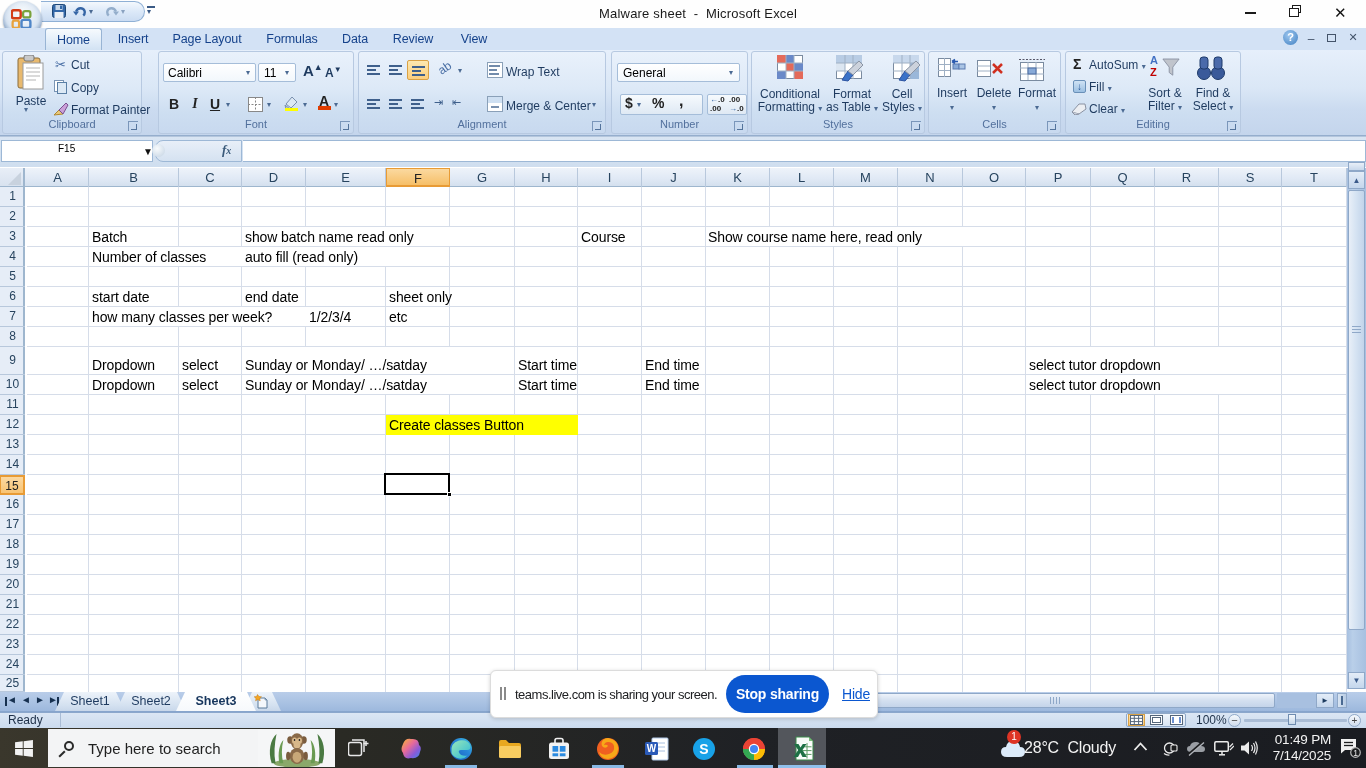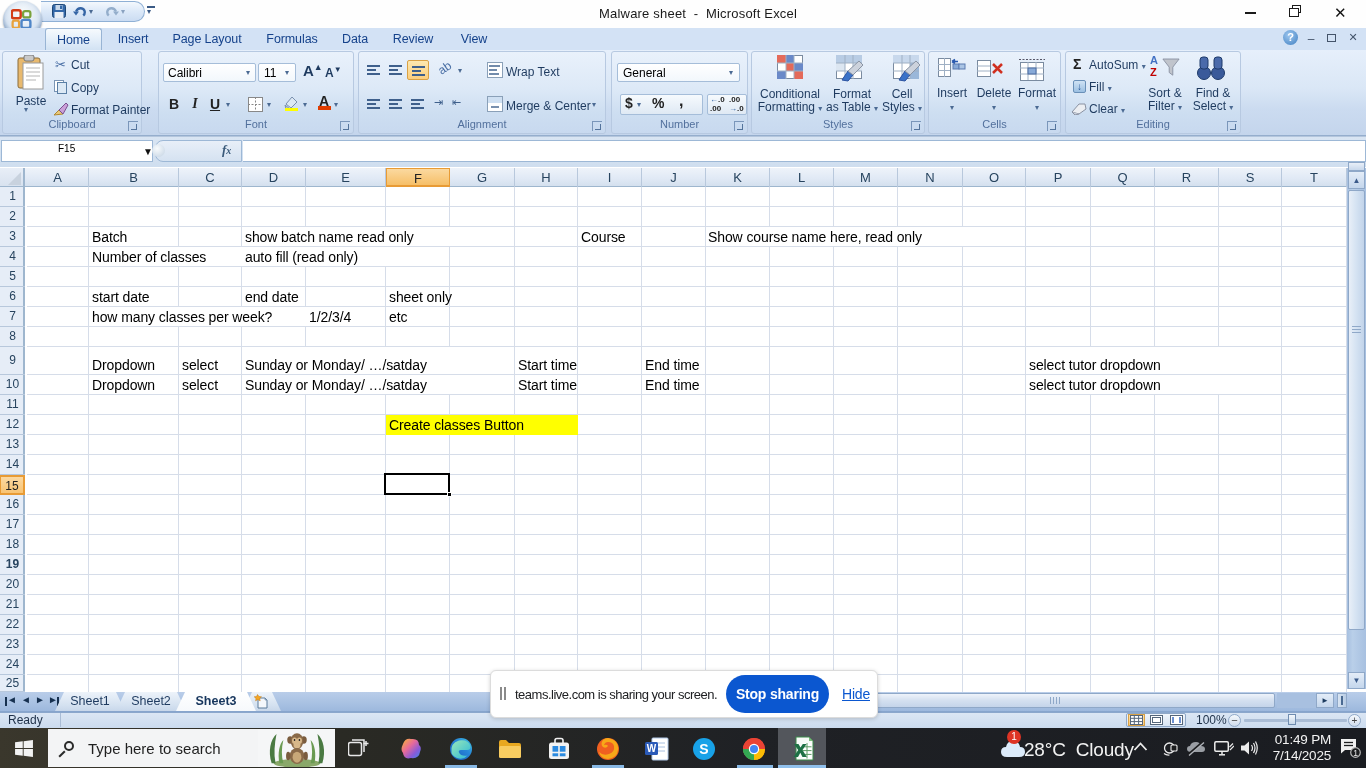--- a/index.html
+++ b/index.html
@@ -372,21 +372,21 @@
 <div class="abs rowhdr" style="top:347px;height:28px;line-height:27px;">9</div>
 <div class="abs rowhdr" style="top:375px;height:20px;line-height:19px;">10</div>
 <div class="abs rowhdr" style="top:395px;height:20px;line-height:19px;">11</div>
 <div class="abs rowhdr" style="top:415px;height:20px;line-height:19px;">12</div>
 <div class="abs rowhdr" style="top:435px;height:20px;line-height:19px;">13</div>
 <div class="abs rowhdr" style="top:455px;height:20px;line-height:19px;">14</div>
 <div class="abs rowhdr" style="top:475px;height:20px;line-height:19px;background:linear-gradient(#fcd9a1,#f8c474);border:2px solid #e89b35;border-left-width:1px;color:#222;">15</div>
 <div class="abs rowhdr" style="top:495px;height:20px;line-height:19px;">16</div>
 <div class="abs rowhdr" style="top:515px;height:20px;line-height:19px;">17</div>
 <div class="abs rowhdr" style="top:535px;height:20px;line-height:19px;">18</div>
-<div class="abs rowhdr" style="top:555px;height:20px;line-height:19px;font-weight:bold;">19</div>
+<div class="abs rowhdr" style="top:555px;height:20px;line-height:19px;">19</div>
 <div class="abs rowhdr" style="top:575px;height:20px;line-height:19px;">20</div>
 <div class="abs rowhdr" style="top:595px;height:20px;line-height:19px;">21</div>
 <div class="abs rowhdr" style="top:615px;height:20px;line-height:19px;">22</div>
 <div class="abs rowhdr" style="top:635px;height:20px;line-height:19px;">23</div>
 <div class="abs rowhdr" style="top:655px;height:20px;line-height:19px;">24</div>
 <div class="abs rowhdr" style="top:675px;height:17px;line-height:16px;">25</div>
 <div class="abs gv" style="left:88px"></div>
 <div class="abs gv" style="left:178px"></div>
 <div class="abs gv" style="left:241px"></div>
 <div class="abs gv" style="left:305px"></div>
@@ -634,21 +634,21 @@
 <line x1="12.5" y1="10.8" x2="21.5" y2="10.8" stroke="#5a9a62"></line>
         <line x1="12.5" y1="14.6" x2="21.5" y2="14.6" stroke="#5a9a62"></line>
 <line x1="12.5" y1="18.4" x2="21.5" y2="18.4" stroke="#5a9a62"></line>
         <line x1="17" y1="7" x2="17" y2="22.5" stroke="#5a9a62"></line>
 <path d="M4 8 L8.5 8 L10.5 11.5 L12.8 8 L16.5 8 L12.5 14 L16.8 21 L12.5 21 L10.3 16.8 L8 21 L3.6 21 L8.2 14 Z" fill="#1e7145"></path>
 </svg></div>
 <svg class="abs" style="left:1000px;top:737px" width="30" height="23" viewBox="0 0 30 23">
 <path d="M7 20 Q1 20 1 15 Q1 10 6 10 Q7 4 13 4 Q19 4 20 10 Q25 10 25 15 Q25 20 19 20 Z" fill="#dcebfa"></path>
 </svg>
 <div class="abs" style="left:1007px;top:730px;width:14px;height:14px;border-radius:50%;background:#dd3425;color:#fff;font-size:10px;text-align:center;line-height:14px;z-index:2">1</div>
-<div class="abs nw" style="left:1024px;top:739px;font-size:19px;color:#f2f2f2;letter-spacing:-0.2px">28°C&nbsp; Cloudy</div>
+<div class="abs nw" style="left:1024px;top:739px;font-size:16px;color:#f2f2f2;letter-spacing:-0.2px">28°C&nbsp; Cloudy</div>
 <svg class="abs" style="left:1133px;top:742px" width="15" height="9" viewBox="0 0 15 9">
       <path d="M1.5 8 L7.5 1.5 L13.5 8" fill="none" stroke="#ececec" stroke-width="1.8"></path>
     </svg>
 <svg class="abs" style="left:1161px;top:740px" width="17" height="16" viewBox="0 0 17 16">
       <circle cx="8.5" cy="8" r="5" fill="none" stroke="#ececec" stroke-width="1.3"></circle>
       <rect x="10" y="5" width="6" height="6" rx="1" fill="#1c1d1f" stroke="#ececec" stroke-width="1.1"></rect>
       <path d="M3 13.5 Q5.5 15.5 8.5 15" stroke="#ececec" stroke-width="1.1" fill="none"></path>
     </svg>
 <svg class="abs" style="left:1186px;top:741px" width="21" height="15" viewBox="0 0 21 15">
       <path d="M5 11 Q1 11 1 8 Q1 5 4 5 Q5 1 10 1 Q14 1 15 5 Q19 5 19 8 Q19 11 16 11 Z" fill="#9a9ea4"></path>

